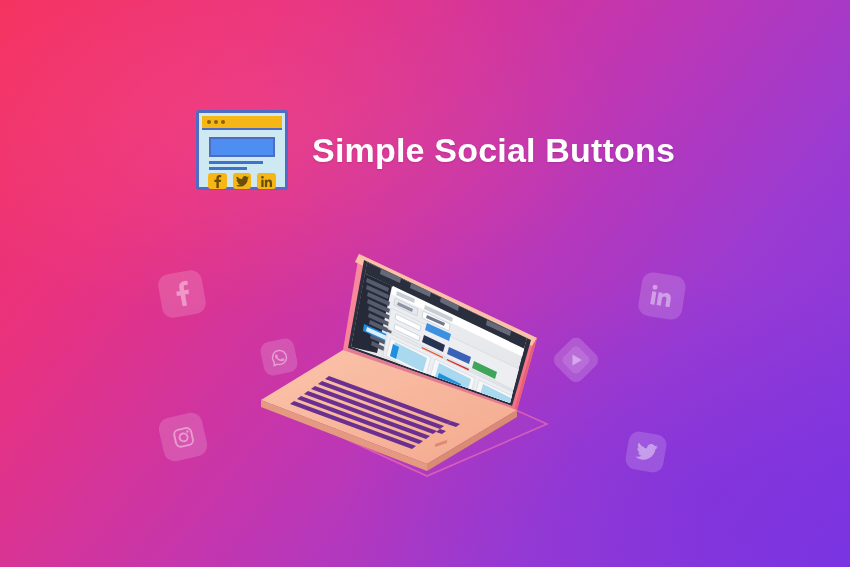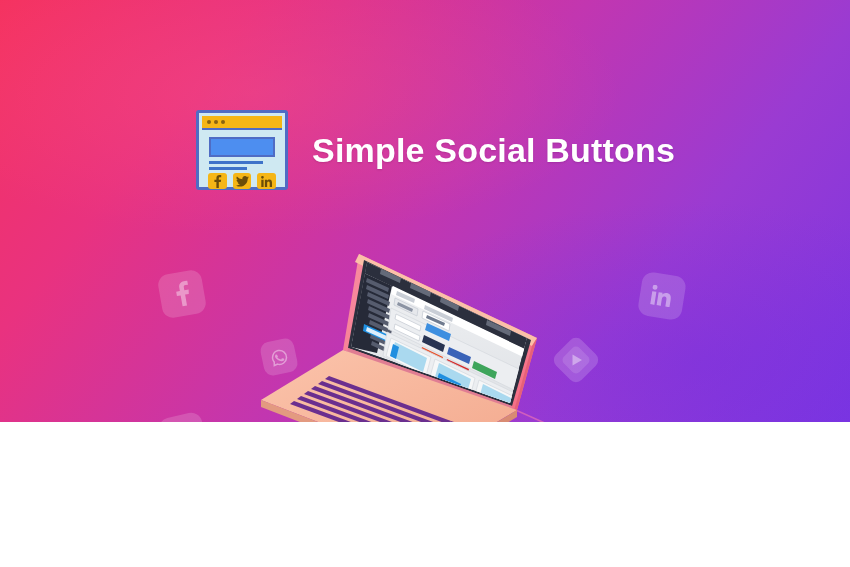--- a/index.html
+++ b/index.html
@@ -1,21 +1,21 @@
 <!DOCTYPE html>
 <html><head>
 <meta charset="utf-8">
 <style>
   html,body{margin:0;padding:0;}
   body{
     width:850px;height:567px;overflow:hidden;
     font-family:"Liberation Sans", sans-serif;
   }
   #stage{
-    position:relative;width:850px;height:422px;overflow:hidden;
+    position:relative;width:850px;height:567px;overflow:hidden;
     background:linear-gradient(128deg,#f5325f 0%,#e9327f 22%,#c236b0 50%,#9a3bd2 74%,#7b35e2 100%);
     text-decoration:underline;
   }
   
   .sheen{
     position:absolute;inset:0;
     background:radial-gradient(ellipse 70% 55% at 30% 22%, rgba(255,90,130,.30), rgba(255,90,130,0) 62%),
                radial-gradient(ellipse 65% 60% at 82% 86%, rgba(110,45,225,.35), rgba(110,45,225,0) 64%);
     pointer-events:none;
   }

